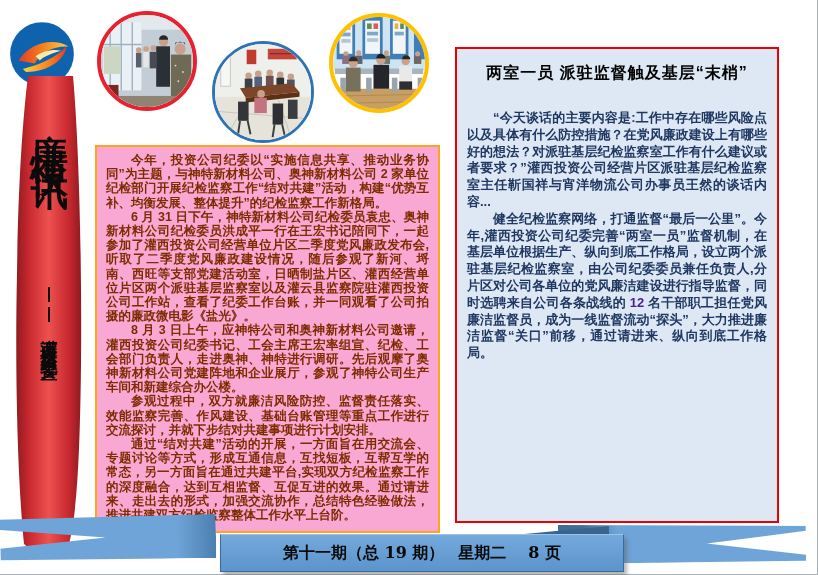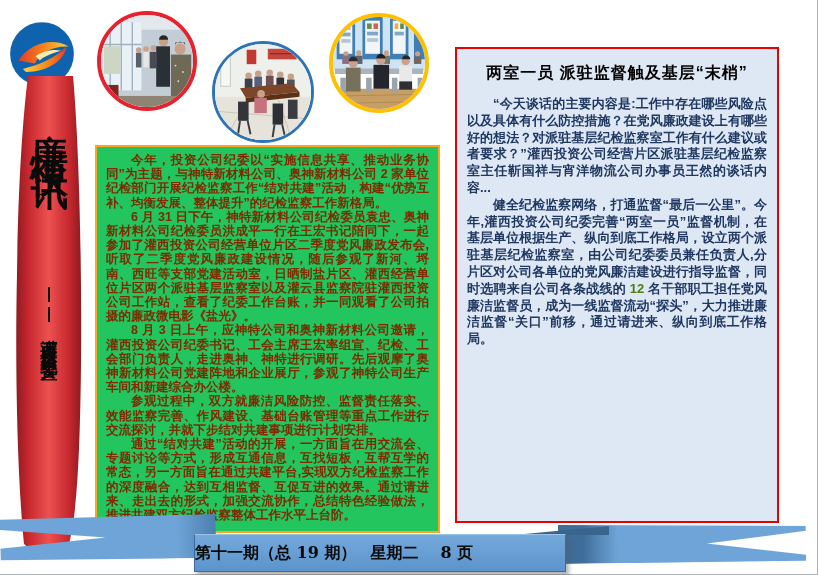--- a/index.html
+++ b/index.html
@@ -23,48 +23,48 @@
 
   
   .photo { position: absolute; border-radius: 50%; overflow: hidden; z-index: 1; }
   .photo svg { width: 100%; height: 100%; display: block; }
   .photo1 { left: 97px;  top: 11px; width: 100px; height: 100px; border: 4px solid #e8212e; }
   .photo2 { left: 212px; top: 41px; width: 102px; height: 102px; border: 3px solid #2e74b5; }
   .photo3 { left: 329px; top: 13px; width: 100px; height: 100px; border: 4px solid #ffc000; }
 
   
   .main-box { position: absolute; left: 95px; top: 145px; width: 345px; height: 388px;
-      background: #22c55e; border: 2px solid #ffa321; padding: 6px 9px; overflow: hidden; z-index: 1; }
+      background: #f9a8d4; border: 2px solid #ffa321; padding: 6px 9px; overflow: hidden; z-index: 1; }
   .main-box p { font-size: 12.5px; line-height: 14.2px; font-weight: bold; color: #7e2b00;
       text-align: justify; text-indent: 2em; }
 
   
   .side-box { position: absolute; left: 455px; top: 47px; width: 324px; height: 476px;
       background: #dde8f4; border: 2px solid #e90000; padding: 14px 10px 8px 10px; overflow: hidden; }
   .side-title { text-align: center; font-size: 16px; font-weight: bold; color: #000;
-      margin-bottom: 12px; letter-spacing: 1px; }
+      margin-bottom: 26px; letter-spacing: 1px; }
   .side-box p { font-size: 13px; line-height: 16.8px; font-weight: bold; color: #1f3761;
       text-align: justify; text-indent: 2em; }
-  .num-accent { color: #4d7c0f; }
+  .num-accent { color: #4c1d95; }
 
   
   .ribbon-tail-left { position: absolute; left: 0; top: 516px; width: 216px; height: 44px;
       background: linear-gradient(90deg, #6fa4d8 0 82%, #4c7fb0 100%); z-index: 3;
       transform: rotate(-1.1deg);
       clip-path: polygon(0 4%, 100% 0, 100% 100%, 0 96%, 0 70%, 49% 49%, 0 27%); }
   .ribbon-tail-right { position: absolute; left: 558px; top: 523px; width: 248px; height: 40px;
       background: linear-gradient(90deg, #3f6d99 0 10%, #6fa4d8 24%); z-index: 3;
       transform: rotate(-0.5deg);
       clip-path: polygon(0 2%, 100% 10%, 100% 22%, 60% 52%, 100% 82%, 100% 97%, 0 100%); }
   .ribbon-fold-right { position: absolute; left: 514px; top: 526px; width: 95px; height: 9px;
       background: #39648e; z-index: 3; clip-path: polygon(0 100%, 100% 0, 100% 100%); }
-  .ribbon-center { position: absolute; left: 194px; top: 534px; width: 372px; height: 38px;
+  .ribbon-center { position: absolute; left: 220px; top: 534px; width: 404px; height: 38px;
       background: linear-gradient(180deg, #74a9dc, #5b94cc); border: 1px solid #3a6a9e;
       border-top-color: #9cc3e5; box-shadow: 3px 4px 4px rgba(90,90,90,0.45); z-index: 4;
-      display: flex; align-items: center; }
+      display: flex; align-items: center; justify-content: center; }
   .ribbon-center span { font-family: "DejaVu Serif", serif; font-weight: bold;
       font-size: 16px; color: #0a0a0a; white-space: pre; }
   .ribbon-center .gap-s { margin-right: 14px; }
   .ribbon-center .gap-l { margin-right: 22px; }
 </style>
 </head>
 <body>
 
 <div class="page">
 

